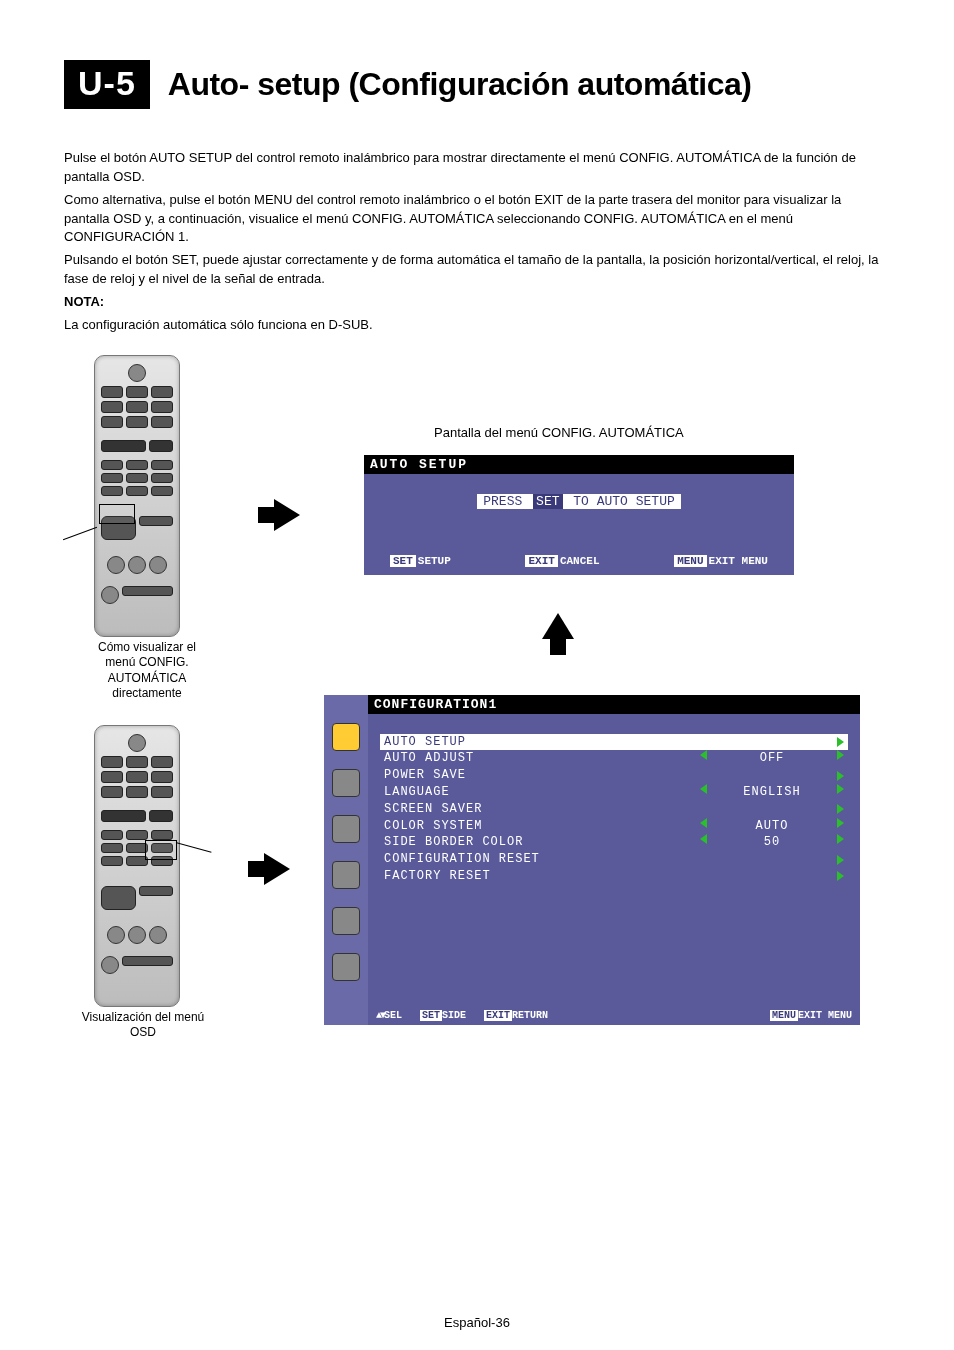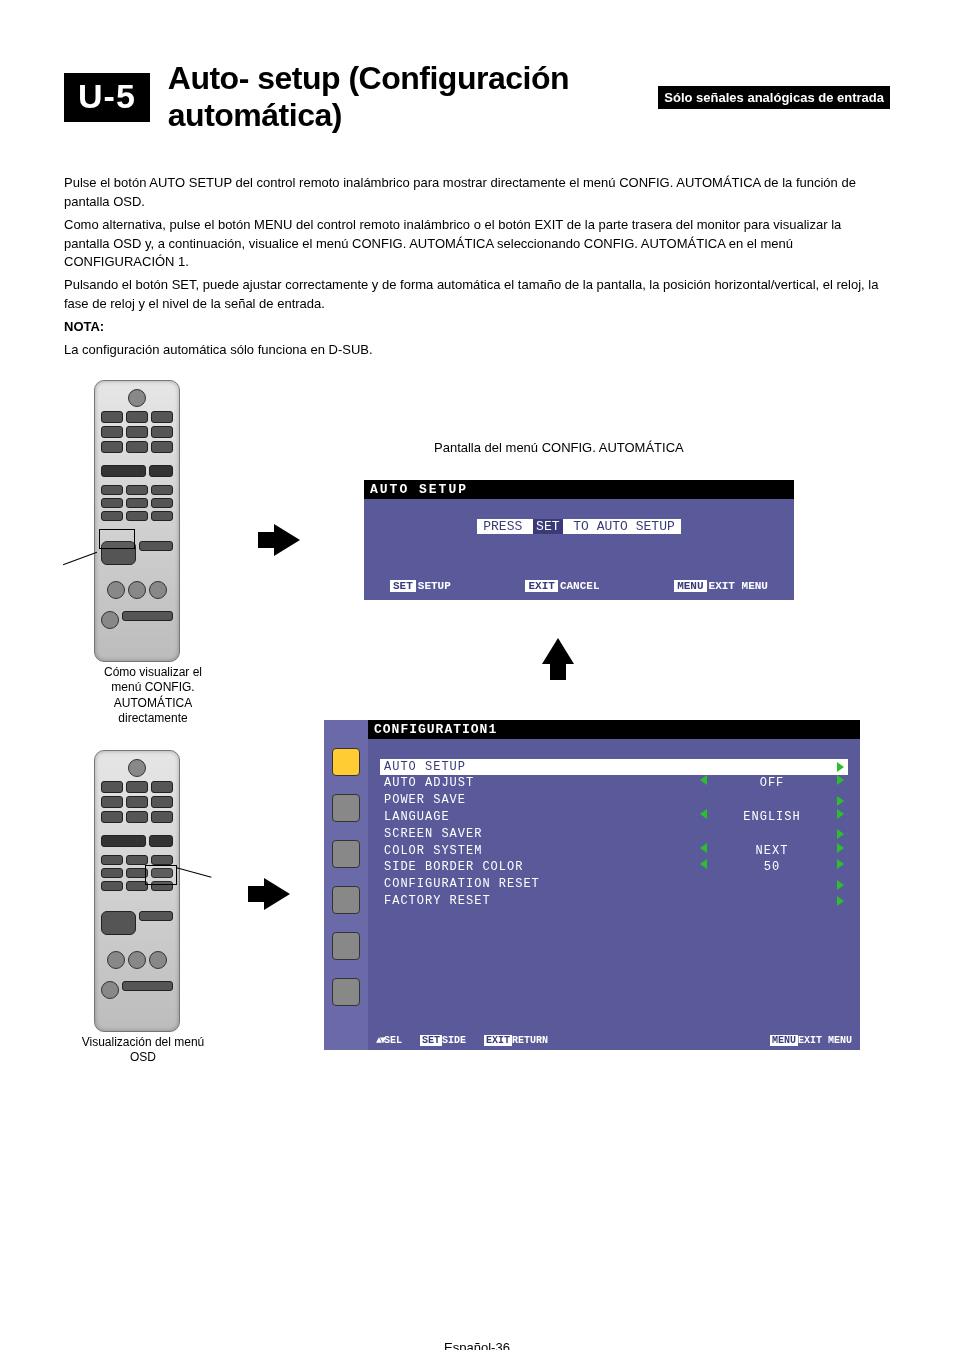--- a/index.html
+++ b/index.html
@@ -166,21 +166,21 @@
     position:absolute;
     bottom:4px; left:0; right:0;
   }
   .osd1 .osd-footer .tag {
     background:#fff; color:#3a3a7a; padding:0 3px; font-weight:bold; margin-right:2px;
   }
   .osd-caption {
     position:absolute;
     font-size:13px;
     left:370px;
-    top:60px;
+    top:70px;
   }
   
   .osd2 {
     left: 260px;
     top: 340px;
     width: 536px;
     height: 330px;
     background:#5a5a9a;
     display:flex;
   }
@@ -279,21 +279,20 @@
     background:rgba(255,255,255,0.05);
   }
 </style>
 </head>
 <body>
 
 <div class="page">
   <div class="header-row">
     <div class="section-badge">U-5</div>
     <div class="section-title">Auto- setup (Configuración automática)</div>
-    <div class="sub-badge">Sólo señales analógicas de entrada</div>
   </div>
 
   <div class="body-text">
     <p>Pulse el botón AUTO SETUP del control remoto inalámbrico para mostrar directamente el menú CONFIG. AUTOMÁTICA de la función de pantalla OSD.</p>
     <p>Como alternativa, pulse el botón MENU del control remoto inalámbrico o el botón EXIT de la parte trasera del monitor para visualizar la pantalla OSD y, a continuación, visualice el menú CONFIG. AUTOMÁTICA seleccionando CONFIG. AUTOMÁTICA en el menú CONFIGURACIÓN 1.</p>
     <p>Pulsando el botón SET, puede ajustar correctamente y de forma automática el tamaño de la pantalla, la posición horizontal/vertical, el reloj, la fase de reloj y el nivel de la señal de entrada.</p>
     <p class="nota-label">NOTA:</p>
     <p>La configuración automática sólo funciona en D-SUB.</p>
   </div>
 
@@ -357,21 +356,21 @@
       <div class="pad" style="top:230px;">
         <div class="btnrow">
             <div class="circle-btn" style="margin:0"></div>
             <div class="btn small" style="flex:2"></div>
           </div>
       </div>
       <div class="highlight-box" style="left:4px; top:148px; width:34px; height:18px;"></div>
     </div>
     <div class="pointer-line" style="left:-2px; top:178px; width:36px; transform:rotate(-20deg);"></div>
 
-    <div class="remote-caption" style="left:24px; top:285px;">Cómo visualizar el menú CONFIG. AUTOMÁTICA directamente</div>
+    <div class="remote-caption" style="left:18px; top:285px;">Cómo visualizar el menú CONFIG. AUTOMÁTICA directamente</div>
 
     <div class="big-arrow arrow-right" style="left:210px; top:144px;"></div>
 
     <div class="osd-caption">Pantalla del menú CONFIG. AUTOMÁTICA</div>
 
     <div class="osd osd1">
       <div class="osd-title-bar">AUTO SETUP</div>
       <div class="osd-body">
         <span style="background:#fff;color:#3a3a7a;padding:0 6px;">
           <span>PRESS</span>
@@ -506,21 +505,21 @@
               <span class="arrows">
                 <span></span>
                 <span class="val"></span>
                 <span class="tri tri-r"></span>
               </span>
             </div>
             <div class="menu-row">
               <span>COLOR SYSTEM</span>
               <span class="arrows">
                 <span class="tri tri-l"></span>
-                <span class="val">NEXT</span>
+                <span class="val">AUTO</span>
                 <span class="tri tri-r"></span>
               </span>
             </div>
             <div class="menu-row">
               <span>SIDE BORDER COLOR</span>
               <span class="arrows">
                 <span class="tri tri-l"></span>
                 <span class="val">50</span>
                 <span class="tri tri-r"></span>
               </span>

